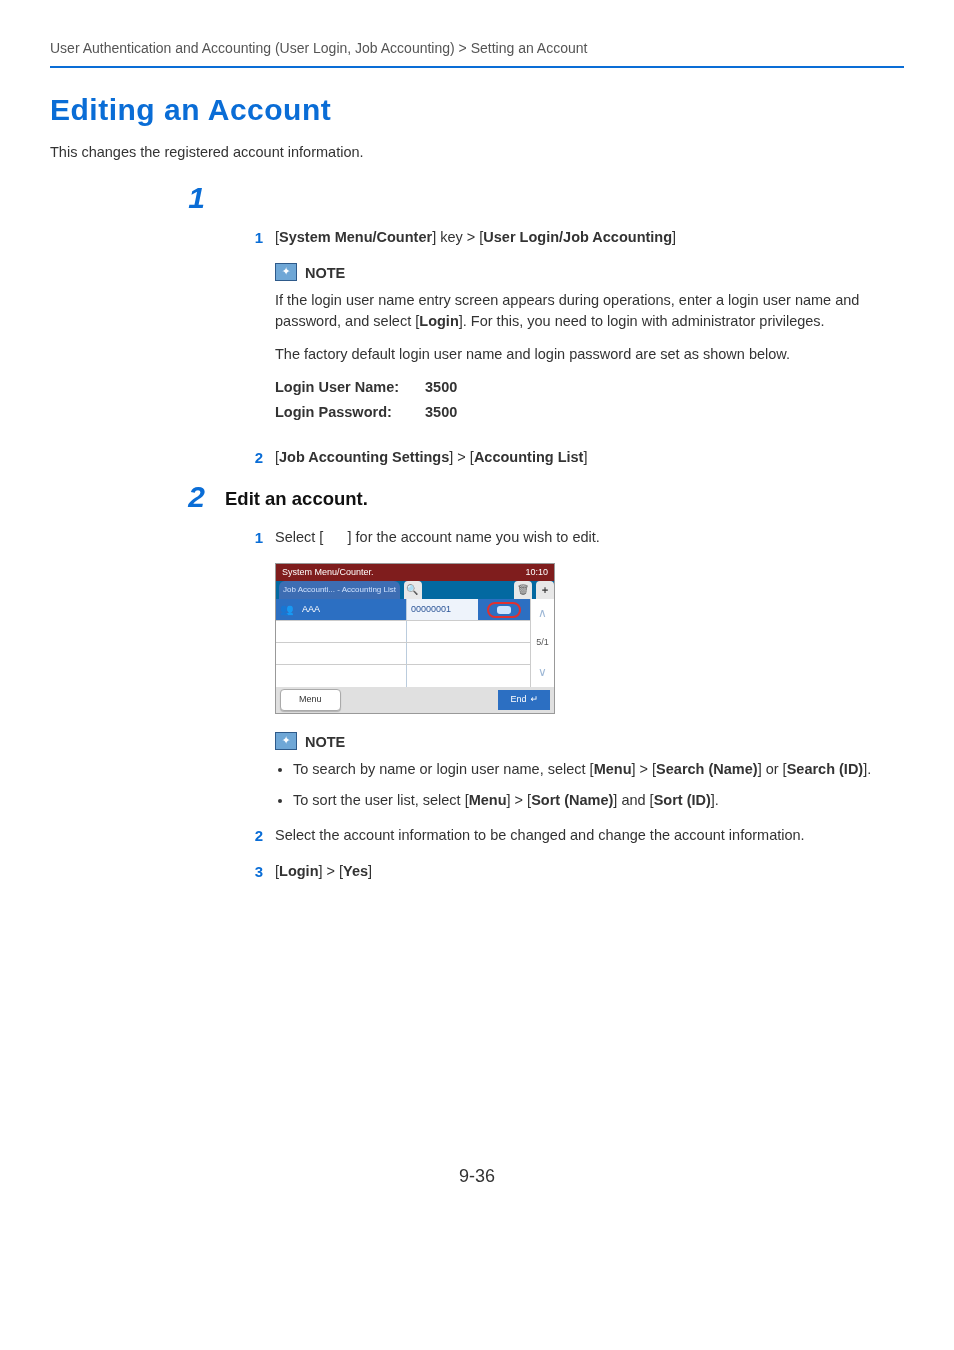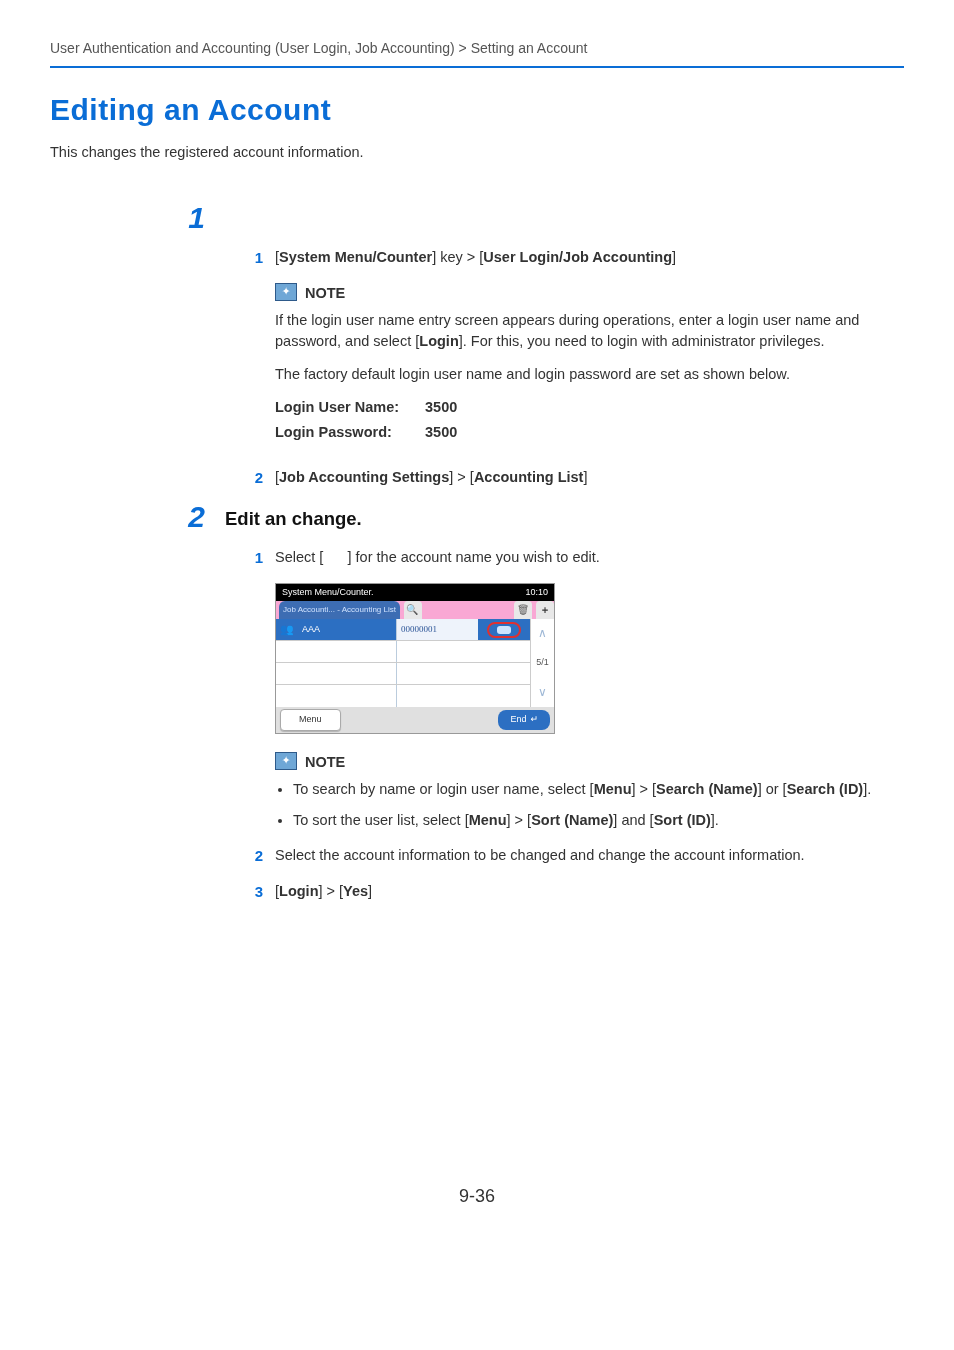--- a/index.html
+++ b/index.html
@@ -23,21 +23,21 @@
     margin-bottom: 20px;
   }
   h1.main-title {
     color: #0a6dd6;
     font-size: 30px;
     font-weight: 900;
     font-family: Arial Black, Arial, sans-serif;
     letter-spacing: 0.5px;
     margin-bottom: 10px;
   }
-  .lead { margin-bottom: 40px; }
+  .lead { margin-bottom: 20px; }
   .step-block { display: flex; margin-bottom: 14px; }
   .big-num {
     font-family: Arial Black, Arial, sans-serif;
     font-style: italic;
     font-size: 30px;
     font-weight: 900;
     color: #0a6dd6;
     width: 175px;
     text-align: right;
     padding-right: 20px;
@@ -86,22 +86,22 @@
   .pagenum { text-align: center; margin-top: 280px; font-size: 18px; }
 
   
   .device {
     width: 280px;
     margin: 8px 0 18px 50px;
     font-size: 10px;
     color: #333;
     border: 1px solid #999;
   }
-  .dev-top { background: #000000; color: #fff; padding: 2px 6px; font-size: 9px; }
-  .dev-tabrow { display: flex; align-items: stretch; height: 18px; background: #f9a8d4; }
+  .dev-top { background: #7f1d1d; color: #fff; padding: 2px 6px; font-size: 9px; }
+  .dev-tabrow { display: flex; align-items: stretch; height: 18px; background: #0369a1; }
   .dev-tab {
     background: #3d6db3; color: #cfe2ff; font-size: 8px;
     padding: 2px 4px; display: flex; align-items: center;
     border-top-left-radius: 6px; border-top-right-radius: 6px;
     margin-left: 3px; flex: 0 0 auto;
   }
   .dev-search, .dev-trash, .dev-plus {
     width: 18px; display: flex; align-items: center; justify-content: center;
     margin-left: 4px; border-radius: 4px 4px 0 0;
   }
@@ -114,45 +114,44 @@
     display:flex; align-items:center; height:22px;
     border-bottom:1px solid #ccc;
   }
   .dev-row.sel { background:#2c6fc2; color:#fff; }
   .dev-icon {
     width:22px; display:flex; align-items:center; justify-content:center;
     color:#ffd36b; font-size:11px;
   }
   .dev-name { flex:1; padding-left:4px; font-size:9px; }
   .dev-id {
-    width:82px; background:#eef3fb; color:#2c5597; font-size:9px;
+    width:72px; background:#eef3fb; color:#2c5597; font-size:9px;
     display:flex; align-items:center; justify-content:flex-start;
     padding-left:4px; border-left:1px solid #bcd;
     height: 100%;
-    font-family: Liberation Serif, serif;
   }
   .dev-col3 { width:52px; display:flex; align-items:center; justify-content:center; height:100%; }
   .dev-detail {
     background:#2c6fc2; border:2px solid #e03030;
     border-radius:8px; width:34px; height:16px;
     display:flex; align-items:center; justify-content:center;
   }
   .dev-detail-inner { width:14px; height:8px; background:#cde4ff; border-radius:3px; }
   .dev-right { width:24px; display:flex; flex-direction:column; border-left:1px solid #ccc; }
   .dev-arrow { flex:1; display:flex; align-items:center; justify-content:center; color:#9fb8d6; font-size:12px; }
   .dev-page { flex:1; display:flex; align-items:center; justify-content:center; font-size:9px; color:#555; }
   .dev-footer { display:flex; align-items:center; background:#e0e0e0; height:26px; padding:0 4px; gap:6px; }
   .dev-menu {
     background:#fff; border:1px solid #aaa; border-radius:4px;
     font-size:9px; padding:3px 18px;
     box-shadow: 0 1px 1px rgba(0,0,0,.2);
   }
   .dev-end {
     margin-left:auto; background:#2c6fc2; color:#fff;
-    border-radius:8px; font-size:9px; padding:3px 12px;
+    border-radius:0; font-size:9px; padding:3px 12px;
     display:flex; align-items:center; gap:4px;
   }
 </style>
 </head>
 <body>
 
 <div class="breadcrumb">User Authentication and Accounting (User Login, Job Accounting) &gt; Setting an Account</div>
 <hr class="hr-top">
 
 <h1 class="main-title">Editing an Account</h1>
@@ -195,21 +194,21 @@
   <div class="sub-item">
     <div class="sub-num">2</div>
     <div class="sub-body">
       <span>[</span><b>Job Accounting Settings</b><span>] &gt; [</span><b>Accounting List</b><span>]</span>
     </div>
   </div>
 </div>
 
 <div class="step-block">
   <div class="big-num">2</div>
-  <div class="step-title">Edit an change.</div>
+  <div class="step-title">Edit an account.</div>
 </div>
 
 <div class="content-col">
   <div class="sub-item">
     <div class="sub-num">1</div>
     <div class="sub-body">Select [ &nbsp;&nbsp;&nbsp;&nbsp; ] for the account name you wish to edit.</div>
   </div>
 
   <div class="device">
     <div class="dev-top">

